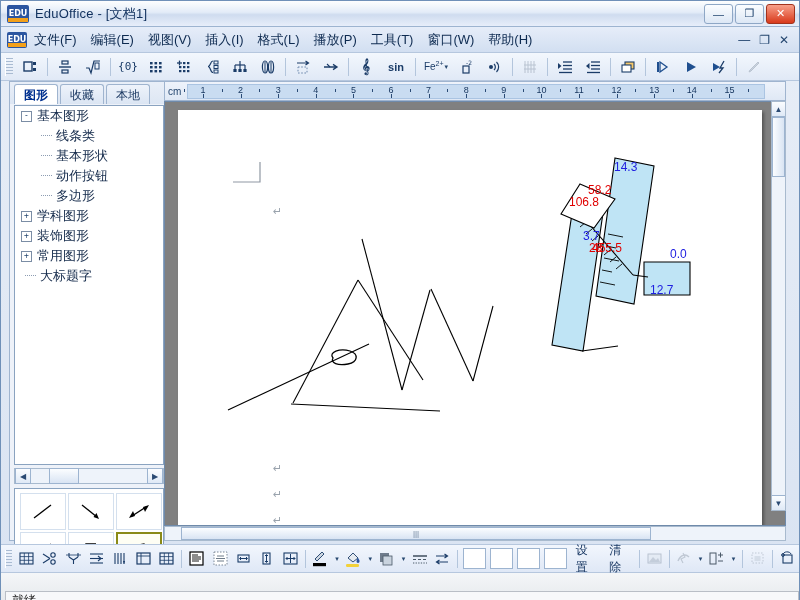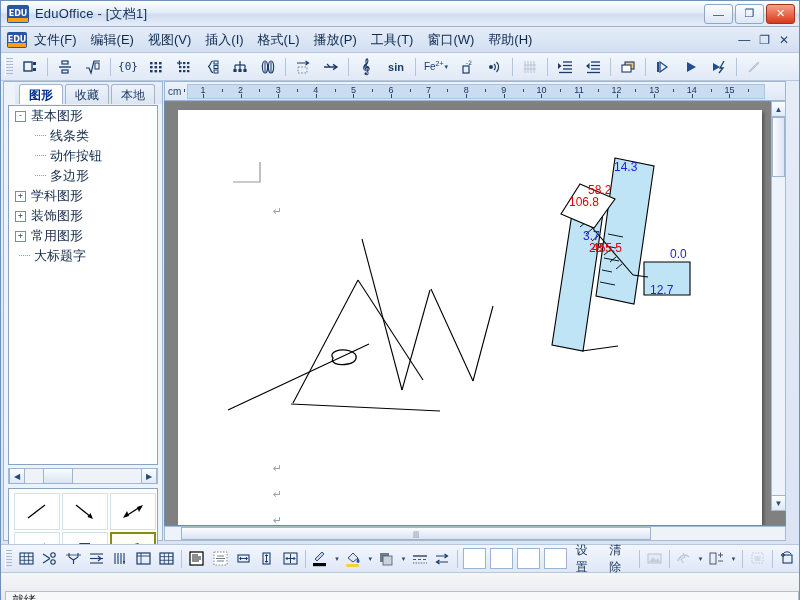--- a/index.html
+++ b/index.html
@@ -73,22 +73,22 @@
     display:flex;align-items:center;justify-content:center;
     font-size:12px;color:#1b3c68;border:1px solid transparent;border-radius:2px;
     position:relative;
   }
   .tsep{width:1px;height:18px;background:#b3c5dc;margin:0 3px;}
   .tbtn.dis{opacity:.38;}
   .tbtn .dd{font-size:7px;margin-left:1px;color:#28486f;}
 
   
   .leftpanel{
-    position:absolute;left:2px;top:80px;width:160px;height:460px;
-    background:#eef2f9;border:1px solid #9fb4cf;box-sizing:border-box;padding-left:11px;
+    position:absolute;left:8px;top:80px;width:160px;height:460px;
+    background:#eef2f9;border:1px solid #9fb4cf;box-sizing:border-box;
   }
   .tabs{display:flex;height:22px;padding:2px 2px 0 4px;box-sizing:border-box;
     background:linear-gradient(180deg,#e9eff8,#dde6f3);}
   .tab{
     padding:2px 9px;font-size:12px;color:#16345e;
     border:1px solid #9fb4cf;border-bottom:none;
     background:linear-gradient(180deg,#eef3fb,#dbe5f3);
     border-radius:3px 3px 0 0;margin-right:2px;
   }
   .tab.active{background:#fff;color:#00308f;font-weight:bold;}
@@ -445,20 +445,24 @@
     </div>
 
     <div class="treebox">
       <div class="tnode">
         <span class="exp">-</span>
         <span>基本图形</span>
       </div>
       <div class="tnode child">
         <span class="dots"></span>
         <span>线条类</span>
+      </div>
+      <div class="tnode child">
+        <span class="dots"></span>
+        <span>基本形状</span>
       </div>
       <div class="tnode child">
         <span class="dots"></span>
         <span>动作按钮</span>
       </div>
       <div class="tnode child">
         <span class="dots"></span>
         <span>多边形</span>
       </div>
       <div class="tnode">

